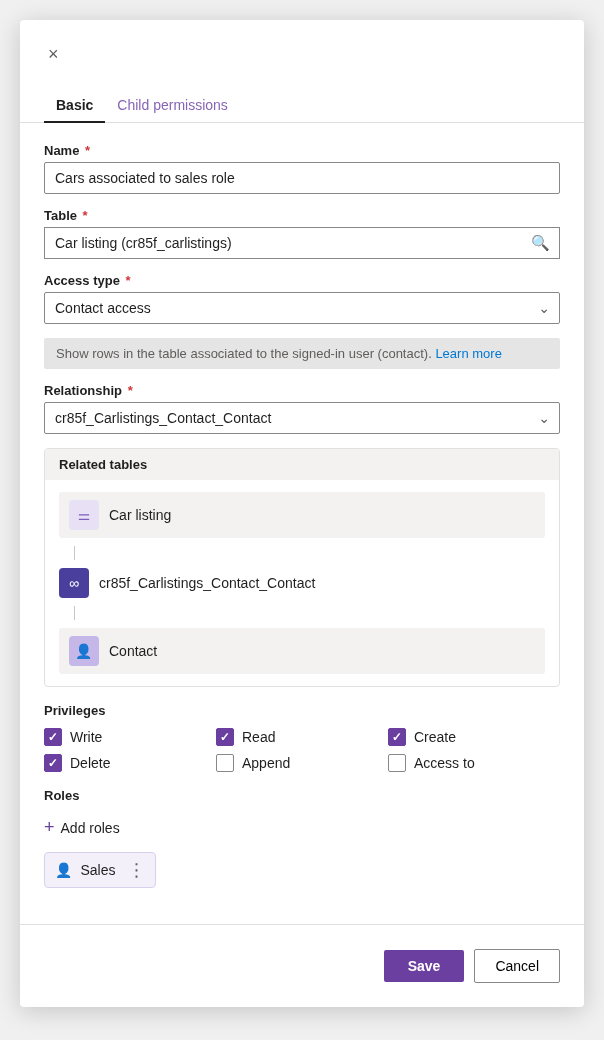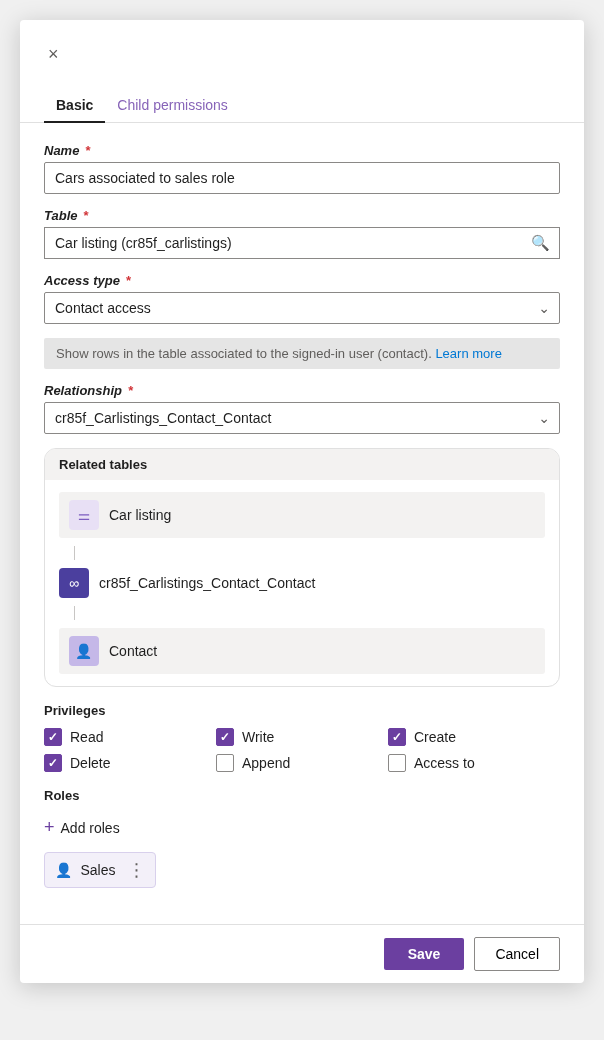--- a/index.html
+++ b/index.html
@@ -70,21 +70,20 @@
       padding: 20px 24px 16px 24px;
     }
     .field-group {
       margin-bottom: 14px;
     }
     .field-label {
       font-size: 13px;
       font-weight: 600;
       color: #1f1f1f;
       margin-bottom: 4px;
-      font-style: italic;
     }
     .required {
       color: #d13438;
       margin-left: 2px;
     }
     .text-input {
       width: 100%;
       border: 1px solid #8a8886;
       border-radius: 2px;
       padding: 7px 10px;
@@ -143,21 +142,21 @@
       font-size: 13px;
       color: #605e5c;
       margin-bottom: 14px;
     }
     .info-box a {
       color: #0078d4;
       text-decoration: none;
     }
     .related-tables-section {
       border: 1px solid #e0e0e0;
-      border-radius: 12px;
+      border-radius: 4px;
       margin-bottom: 16px;
       overflow: hidden;
     }
     .related-tables-header {
       background: #f3f2f1;
       padding: 8px 14px;
       font-size: 13px;
       font-weight: 600;
       color: #1f1f1f;
     }
@@ -287,21 +286,21 @@
       color: #605e5c;
       font-size: 18px;
       cursor: pointer;
       margin-left: 4px;
     }
     .dialog-footer {
       display: flex;
       justify-content: flex-end;
       align-items: center;
       gap: 10px;
-      padding: 12px 24px;
+      padding: 24px 24px;
       border-top: 1px solid #e0e0e0;
     }
     .btn-save {
       background: #6b3fa0;
       color: #fff;
       border: none;
       border-radius: 2px;
       padding: 8px 24px;
       font-size: 14px;
       font-weight: 600;
@@ -413,25 +412,25 @@
 
       </div>
     </div>
 
     <div class="privileges-section">
       <div class="section-label">Privileges</div>
       <div class="privileges-grid">
 
         <div class="privilege-item">
           <div class="checkbox checked"></div>
+          <span>Write</span>
+        </div>
+        <div class="privilege-item">
+          <div class="checkbox checked"></div>
           <span>Read</span>
-        </div>
-        <div class="privilege-item">
-          <div class="checkbox checked"></div>
-          <span>Write</span>
         </div>
         <div class="privilege-item">
           <div class="checkbox checked"></div>
           <span>Create</span>
         </div>
         <div class="privilege-item">
           <div class="checkbox checked"></div>
           <span>Delete</span>
         </div>
         <div class="privilege-item">

